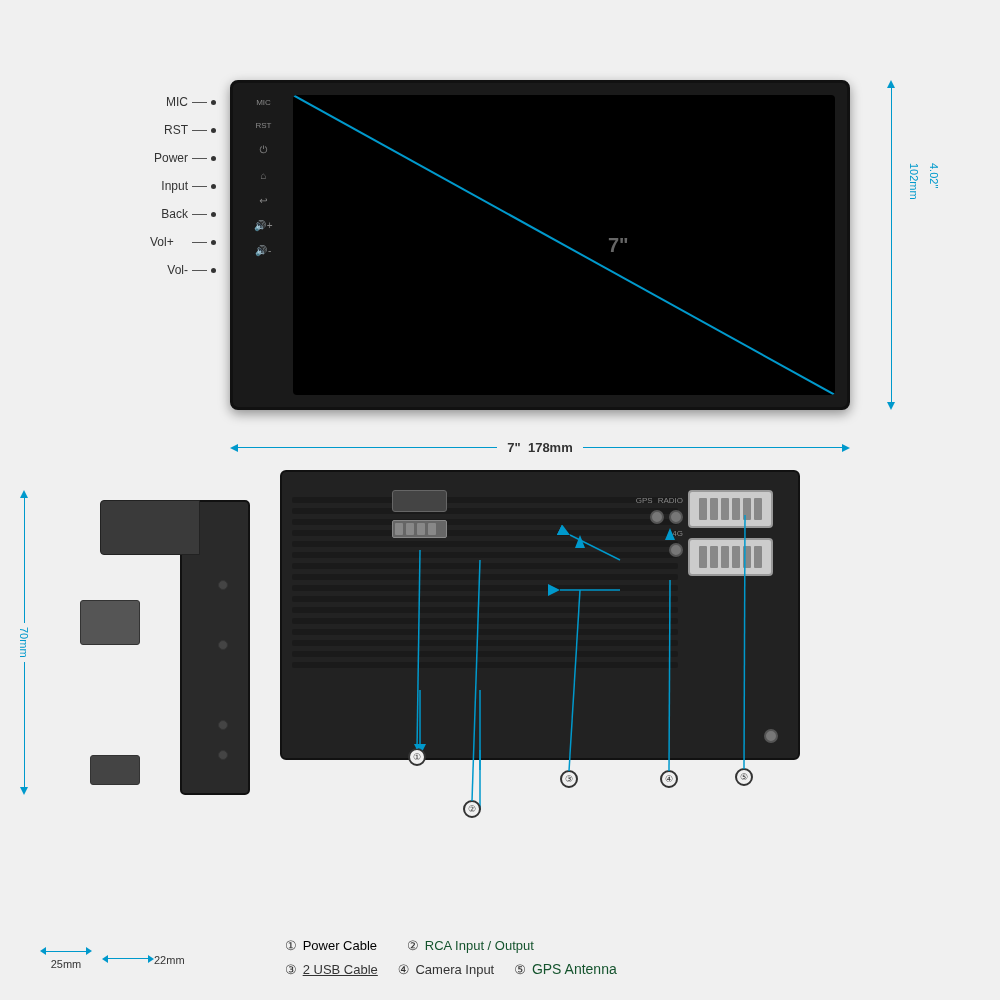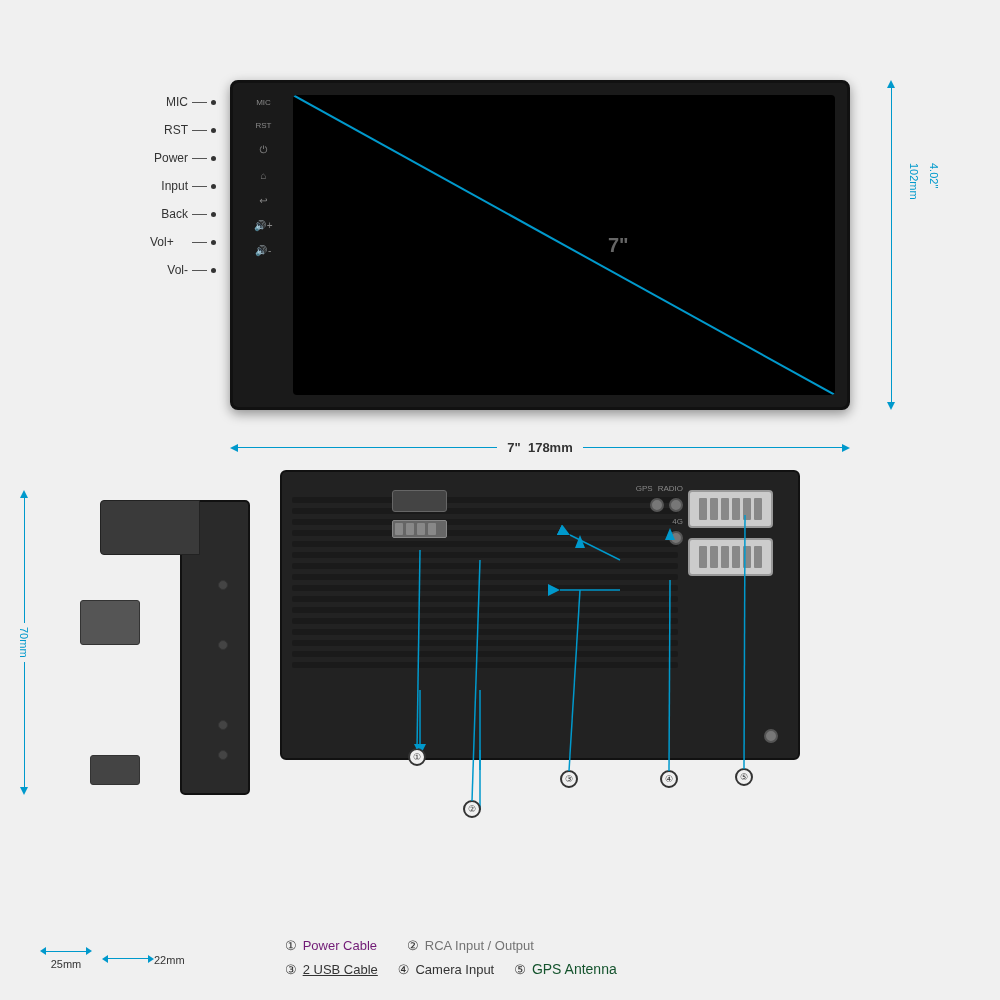--- a/index.html
+++ b/index.html
@@ -299,21 +299,21 @@
         <div style="position:absolute;top:18px;left:110px;display:flex;flex-direction:column;gap:8px;">
           <div style="width:55px;height:22px;background:#444;border-radius:3px;border:1px solid #666;"></div>
           <div style="width:55px;height:18px;background:#666;border-radius:2px;border:1px solid #888;display:flex;gap:3px;padding:2px;">
             <div style="width:8px;height:12px;background:#888;border-radius:1px;"></div>
             <div style="width:8px;height:12px;background:#888;border-radius:1px;"></div>
             <div style="width:8px;height:12px;background:#888;border-radius:1px;"></div>
             <div style="width:8px;height:12px;background:#888;border-radius:1px;"></div>
           </div>
         </div>
 
-        <div style="position:absolute;top:12px;right:115px;display:flex;flex-direction:column;gap:5px;align-items:flex-end;">
+        <div style="position:absolute;top:24px;right:115px;display:flex;flex-direction:column;gap:5px;align-items:flex-end;">
           <div style="display:flex;gap:5px;font-size:8px;color:#888;">
             <span>GPS</span>
             <span>RADIO</span>
           </div>
           <div style="display:flex;gap:5px;">
             <div style="width:14px;height:14px;border-radius:50%;background:#777;border:2px solid #555;"></div>
             <div style="width:14px;height:14px;border-radius:50%;background:#777;border:2px solid #555;"></div>
           </div>
           <div style="font-size:8px;color:#888;text-align:right;">4G</div>
           <div style="width:14px;height:14px;border-radius:50%;background:#777;border:2px solid #555;"></div>
@@ -357,25 +357,25 @@
         <line x1="465" y1="55" x2="464" y2="309" stroke="#0099cc" stroke-width="1.5"></line>
 
         <polygon points="300,75 295,88 305,88" fill="#0099cc"></polygon>
         <polygon points="390,68 385,80 395,80" fill="#0099cc"></polygon>
       </svg>
 
       <div style="position:absolute;bottom:15px;left:0;width:530px;padding:8px 5px;">
         <div style="display:flex;gap:30px;margin-bottom:8px;">
           <div style="display:flex;align-items:center;gap:6px;">
             <span style="font-size:13px;color:#333;">①</span>
-            <span style="font-size:13px;color:#701a75;">Power Cable</span>
+            <span style="font-size:13px;color:#000000;">Power Cable</span>
           </div>
           <div style="display:flex;align-items:center;gap:6px;">
             <span style="font-size:13px;color:#333;">②</span>
-            <span style="font-size:13px;color:#737373;text-align:center;">RCA Input / Output</span>
+            <span style="font-size:13px;color:#14532d;text-align:center;">RCA Input / Output</span>
           </div>
         </div>
         <div style="display:flex;gap:20px;">
           <div style="display:flex;align-items:center;gap:6px;">
             <span style="font-size:13px;color:#333;">③</span>
             <span style="font-size:13px;color:#333;text-decoration:underline;">2 USB Cable</span>
           </div>
           <div style="display:flex;align-items:center;gap:6px;">
             <span style="font-size:13px;color:#333;">④</span>
             <span style="font-size:13px;color:#333;">Camera Input</span>

